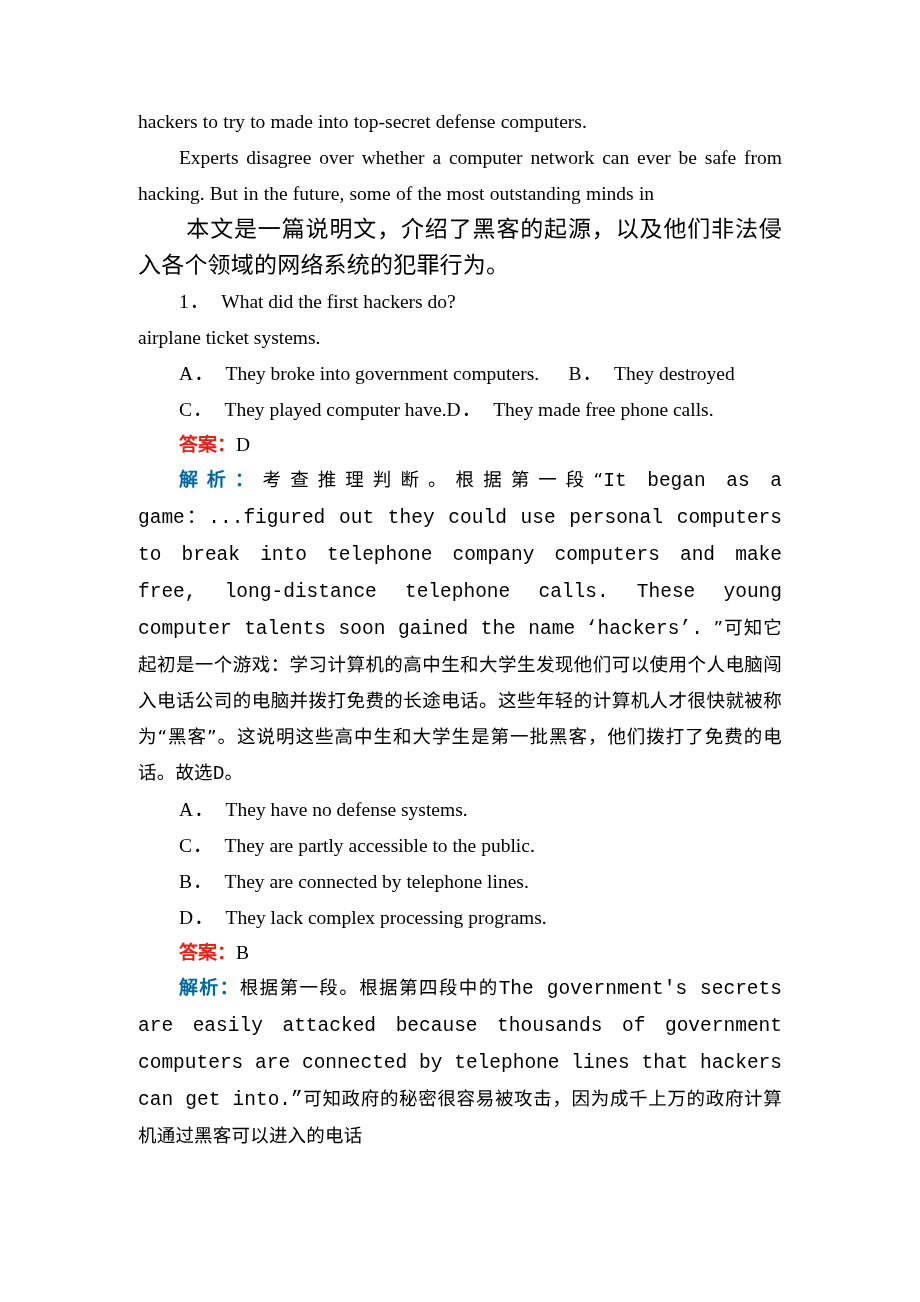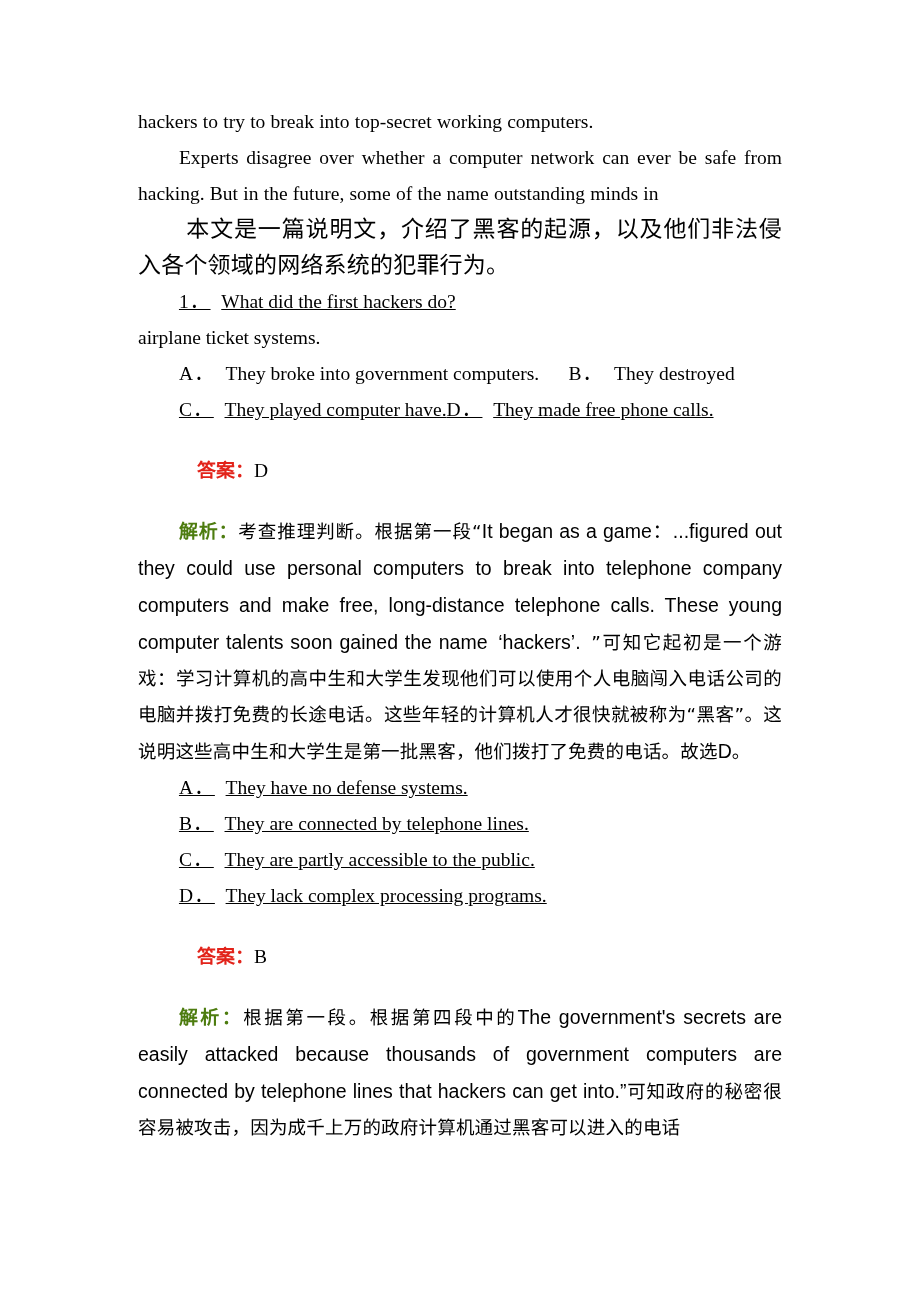--- a/index.html
+++ b/index.html
@@ -53,21 +53,20 @@
     font-size: 18.5px;
     letter-spacing: 0.2px;
   }
   
   .q-line, .opt-line {
     margin: 0;
     font-size: 19.5px;
     line-height: 36px;
     text-indent: 2.1em;
     text-align: left;
-    text-decoration: underline;
   }
   .opt-wrap {
     margin: 0;
     font-size: 19.5px;
     line-height: 36px;
     text-indent: 2.1em;
     text-align: justify;
     text-justify: inter-word;
   }
   .opt-wrap.tail {
@@ -81,55 +80,55 @@
   .gap-md { display: inline-block; width: 1.5em; }
   .gap-lg { display: inline-block; width: 2.3em; }
   
   .lbl-answer {
     color: #e2231a;
     font-family: "DejaVu Sans", "Liberation Sans", sans-serif;
     font-size: 19px;
     font-weight: 700;
   }
   .lbl-analysis {
-    color: #4d7c0f;
+    color: #0369a1;
     font-family: "DejaVu Sans", "Liberation Sans", sans-serif;
     font-size: 19px;
     font-weight: 700;
   }
   .ans-line {
-    margin: 18px;
+    margin: 0;
     font-size: 19.5px;
-    line-height: 48px;
+    line-height: 32px;
     text-indent: 2.1em;
     text-align: left;
   }
   .ana-block {
     margin: 0;
     font-size: 19.5px;
     line-height: 36px;
     text-indent: 2.1em;
     text-align: justify;
     text-justify: inter-word;
   }
   .val {
     font-family: "Liberation Serif", "DejaVu Serif", serif;
   }
   .en {
-    font-family: Liberation Sans, sans-serif;
+    font-family: Liberation Mono, monospace;
   }
 </style>
 </head>
 <body>
 
 <div class="page">
 
-  <p class="p nostretch">hackers to try to break into top-secret working computers.</p>
+  <p class="p nostretch">hackers to try to made into top-secret defense computers.</p>
 
-  <p class="p indent">Experts disagree over whether a computer network can ever be safe from hacking. But in the future, some of the name outstanding minds in</p>
+  <p class="p indent">Experts disagree over whether a computer network can ever be safe from hacking. But in the future, some of the most outstanding minds in</p>
 
   <p class="p indent cn">本文是一篇说明文，介绍了黑客的起源，以及他们非法侵入各个领域的网络系统的犯罪行为。</p>
 
   <p class="q-line">
     <span class="marker">1．</span><span class="gap-sm"></span><span>What did the first hackers do?</span>
   </p>
 
   <p class="opt-wrap tail">airplane ticket systems.</p>
   <p class="opt-wrap">
     <span class="marker">A．</span><span class="gap-sm"></span><span>They broke into government computers.</span><span class="gap-md"></span><span class="marker">B．</span><span class="gap-sm"></span><span>They destroyed</span>
@@ -145,24 +144,24 @@
 
   <p class="ana-block mixed">
     <span class="lbl-analysis">解析</span><span class="lbl-analysis">：</span><span class="han">考查推理判断。根据第一段</span><span class="han">“</span><span class="en">It began as a game：...figured out they could use personal computers to break into telephone company computers and make free, long-distance telephone calls. These young computer talents soon gained the name</span><span class="gap-sm"></span><span class="en">‘hackers’.</span><span class="gap-sm"></span><span class="han">”</span><span class="han">可知它起初是一个游戏：学习计算机的高中生和大学生发现他们可以使用个人电脑闯入电话公司的电脑并拨打免费的长途电话。这些年轻的计算机人才很快就被称为“黑客”。这说明这些高中生和大学生是第一批黑客，他们拨打了免费的电话。故选</span><span class="en">D</span><span class="han">。</span>
   </p>
 
 
   <p class="opt-line">
     <span class="marker">A．</span><span class="gap-sm"></span><span>They have no defense systems.</span>
   </p>
   <p class="opt-line">
-    <span class="marker">B．</span><span class="gap-sm"></span><span>They are connected by telephone lines.</span>
+    <span class="marker">C．</span><span class="gap-sm"></span><span>They are partly accessible to the public.</span>
   </p>
   <p class="opt-line">
-    <span class="marker">C．</span><span class="gap-sm"></span><span>They are partly accessible to the public.</span>
+    <span class="marker">B．</span><span class="gap-sm"></span><span>They are connected by telephone lines.</span>
   </p>
   <p class="opt-line">
     <span class="marker">D．</span><span class="gap-sm"></span><span>They lack complex processing programs.</span>
   </p>
 
   <p class="ans-line">
     <span class="lbl-answer">答案</span><span class="lbl-answer">：</span><span class="val">B</span>
   </p>
 
   <p class="ana-block mixed">

